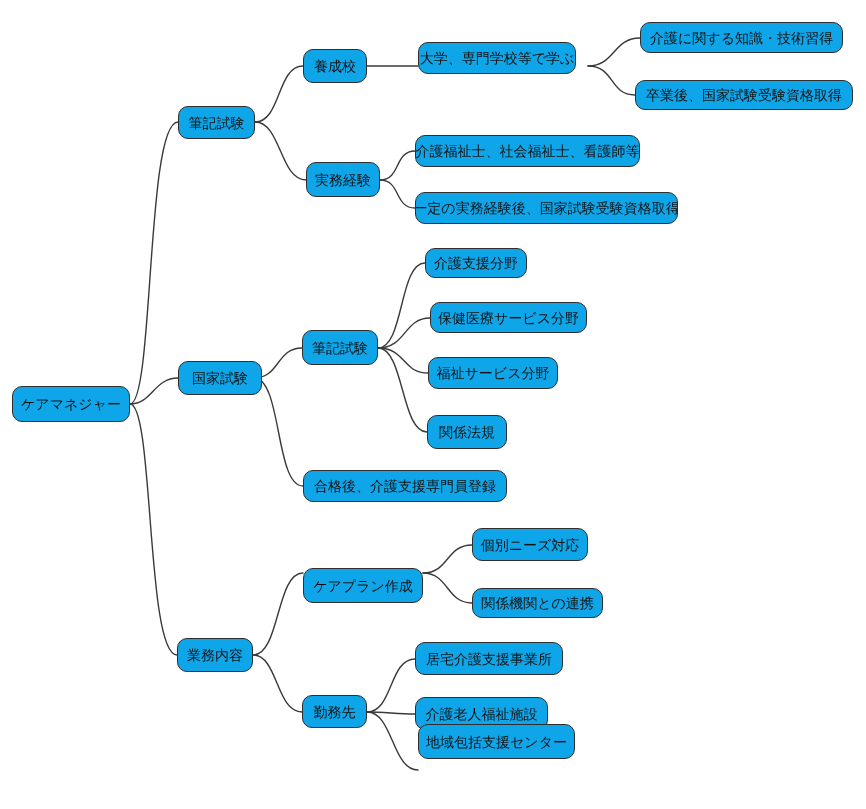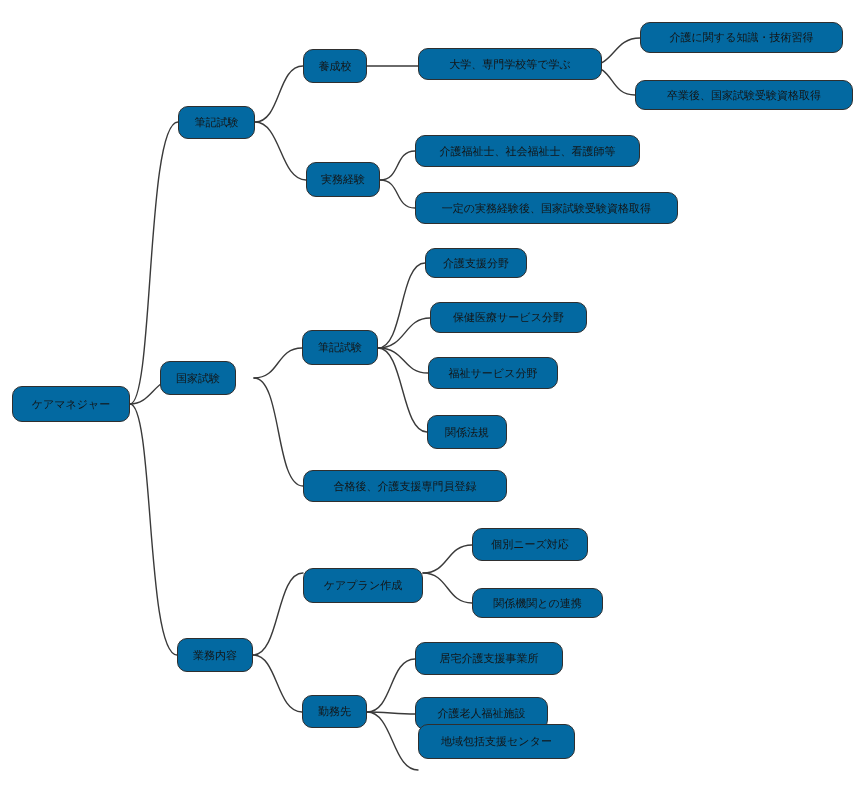--- a/index.html
+++ b/index.html
@@ -27,24 +27,24 @@
     stroke: #3a3a3a;
     stroke-width: 1.4;
     stroke-linecap: round;
   }
   .node {
     position: absolute;
     box-sizing: border-box;
     display: flex;
     align-items: center;
     justify-content: center;
-    background: #0369a1;
+    background: #0ea5e9;
     border: 1.6px solid #2f2f2f;
     border-radius: 10px;
-    font-size: 11px;
+    font-size: 14px;
     line-height: 1;
     color: #141414;
     white-space: nowrap;
     overflow: hidden;
     cursor: default;
   }
 </style>
 </head>
 <body>
 
@@ -75,33 +75,33 @@
     <path d="M367,712 C385,712 397,714 415,714"></path>
     <path d="M367,712 C393,712 392,770 418,770"></path>
   </svg>
 
   <div class="node" style="left:12px;top:386px;width:118px;height:36px">ケアマネジャー</div>
 
   <div class="node" style="left:178px;top:106px;width:77px;height:33px">筆記試験</div>
 
   <div class="node" style="left:303px;top:49px;width:64px;height:34px">養成校</div>
 
-  <div class="node" style="left:418px;top:48px;width:184px;height:32px">大学、専門学校等で学ぶ</div>
+  <div class="node" style="left:418px;top:42px;width:158px;height:32px">大学、専門学校等で学ぶ</div>
 
   <div class="node" style="left:640px;top:22px;width:203px;height:31px">介護に関する知識・技術習得</div>
 
   <div class="node" style="left:635px;top:80px;width:218px;height:30px">卒業後、国家試験受験資格取得</div>
 
   <div class="node" style="left:306px;top:162px;width:74px;height:35px">実務経験</div>
 
   <div class="node" style="left:415px;top:135px;width:225px;height:32px">介護福祉士、社会福祉士、看護師等</div>
 
   <div class="node" style="left:415px;top:192px;width:263px;height:32px">一定の実務経験後、国家試験受験資格取得</div>
 
-  <div class="node" style="left:160px;top:361px;width:76px;height:34px">国家試験</div>
+  <div class="node" style="left:178px;top:361px;width:84px;height:34px">国家試験</div>
 
   <div class="node" style="left:302px;top:330px;width:76px;height:35px">筆記試験</div>
 
   <div class="node" style="left:425px;top:248px;width:102px;height:30px">介護支援分野</div>
 
   <div class="node" style="left:430px;top:302px;width:157px;height:31px">保健医療サービス分野</div>
 
   <div class="node" style="left:428px;top:357px;width:130px;height:32px">福祉サービス分野</div>
 
   <div class="node" style="left:427px;top:415px;width:80px;height:34px">関係法規</div>

